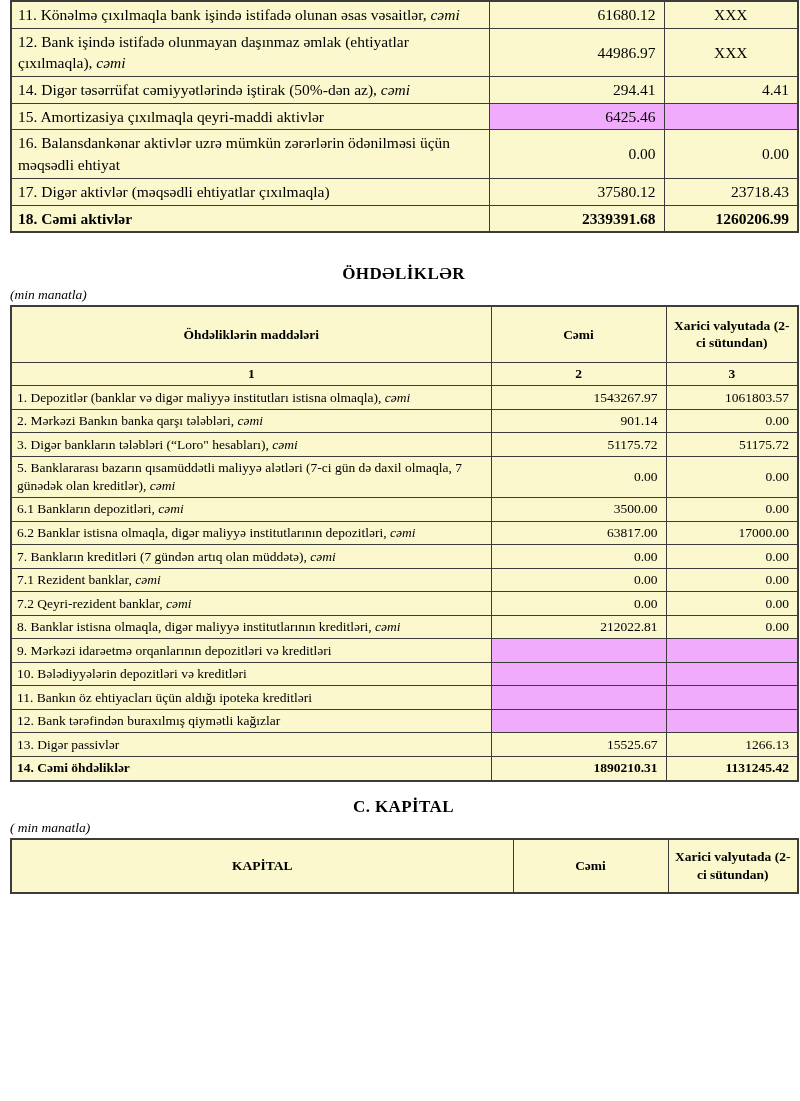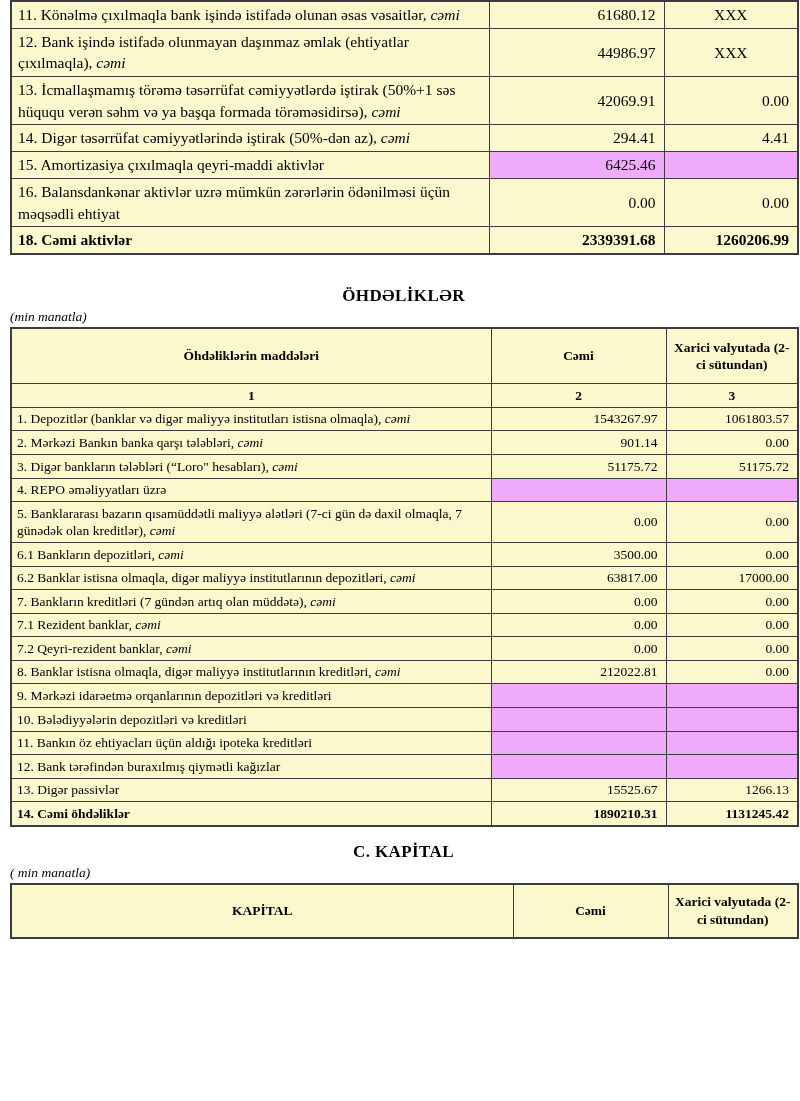--- a/index.html
+++ b/index.html
@@ -83,38 +83,38 @@
           <td class="lbl"><span>11. Könəlmə çıxılmaqla bank işində istifadə olunan əsas vəsaitlər, </span><i>cəmi</i></td>
           <td class="val">61680.12</td>
           <td class="valc">XXX</td>
         </tr>
         <tr>
           <td class="lbl"><span>12. Bank işində istifadə olunmayan daşınmaz əmlak (ehtiyatlar çıxılmaqla), </span><i>cəmi</i></td>
           <td class="val">44986.97</td>
           <td class="valc">XXX</td>
         </tr>
         <tr>
-          <td class="lbl"><span>13. İcmallaşmamış törəmə təsərrüfat cəmiyyətlərdə iştirak (50%+1 səs hüququ verən səhm və ya başqa formada törəməsidirsə), </span><i>cəmi</i></td>
-          <td class="val">42069.91</td>
-          <td class="val">0.00</td>
-        </tr>
-        <tr>
           <td class="lbl"><span>14. Digər təsərrüfat cəmiyyətlərində iştirak (50%-dən az), </span><i>cəmi</i></td>
           <td class="val">294.41</td>
           <td class="val">4.41</td>
         </tr>
         <tr>
           <td class="lbl"><span>15. Amortizasiya çıxılmaqla qeyri-maddi aktivlər</span></td>
           <td class="val white">6425.46</td>
           <td class="val white"></td>
         </tr>
         <tr>
           <td class="lbl"><span>16. Balansdankənar aktivlər uzrə mümkün zərərlərin ödənilməsi üçün məqsədli ehtiyat</span></td>
           <td class="val">0.00</td>
           <td class="val">0.00</td>
+        </tr>
+        <tr>
+          <td class="lbl"><span>17. Digər aktivlər (məqsədli ehtiyatlar çıxılmaqla)</span></td>
+          <td class="val">37580.12</td>
+          <td class="val">23718.43</td>
         </tr>
         <tr class="bold">
           <td class="lbl"><span>18. Cəmi aktivlər</span></td>
           <td class="val">2339391.68</td>
           <td class="val">1260206.99</td>
         </tr>
       </tbody>
   </table>
 
   <div class="section-title title-liab">ÖHDƏLİKLƏR</div>
@@ -148,25 +148,20 @@
           <td class="lbl"><span>2. Mərkəzi Bankın banka qarşı tələbləri, </span><i>cəmi</i></td>
           <td class="val">901.14</td>
           <td class="val">0.00</td>
         </tr>
         <tr>
           <td class="lbl"><span>3. Digər bankların tələbləri (“Loro" hesabları), </span><i>cəmi</i></td>
           <td class="val">51175.72</td>
           <td class="val">51175.72</td>
         </tr>
         <tr>
-          <td class="lbl"><span>4. REPO əməliyyatları  üzrə</span></td>
-          <td class="val white"></td>
-          <td class="val white"></td>
-        </tr>
-        <tr>
           <td class="lbl"><span>5. Banklararası bazarın qısamüddətli maliyyə alətləri (7-ci gün də daxil olmaqla, 7 günədək olan kreditlər), </span><i>cəmi</i></td>
           <td class="val">0.00</td>
           <td class="val">0.00</td>
         </tr>
         <tr>
           <td class="lbl"><span>6.1  Bankların depozitləri, </span><i>cəmi</i></td>
           <td class="val">3500.00</td>
           <td class="val">0.00</td>
         </tr>
         <tr>

